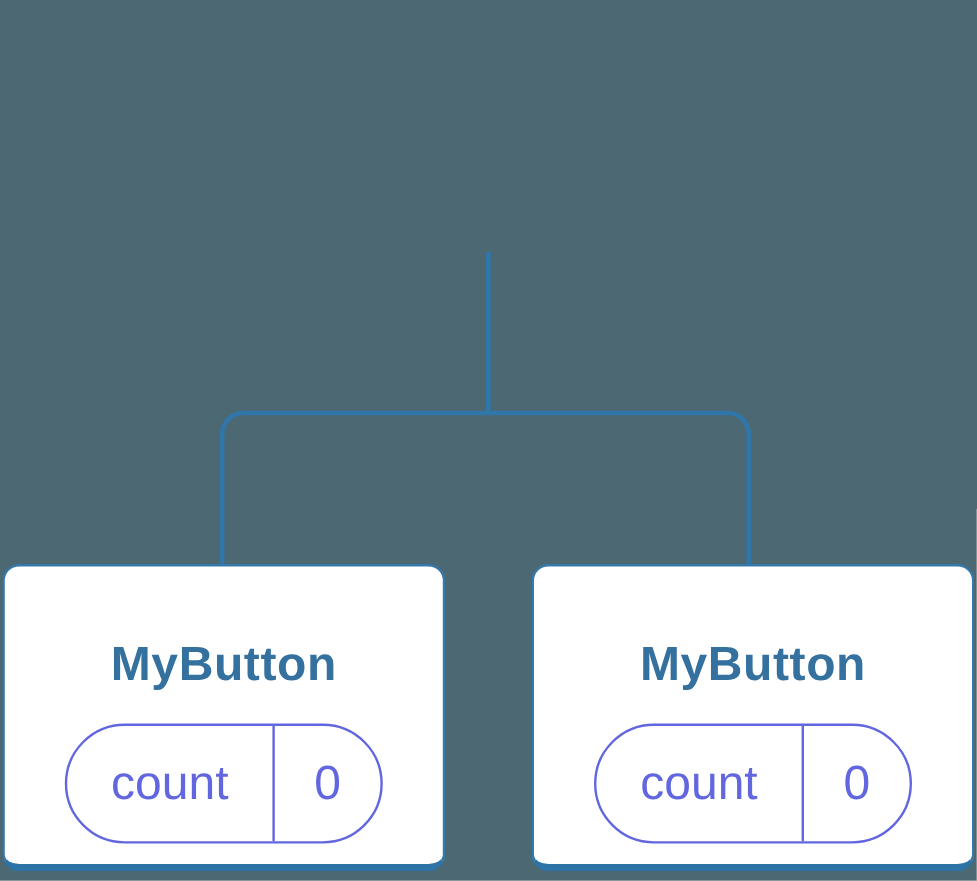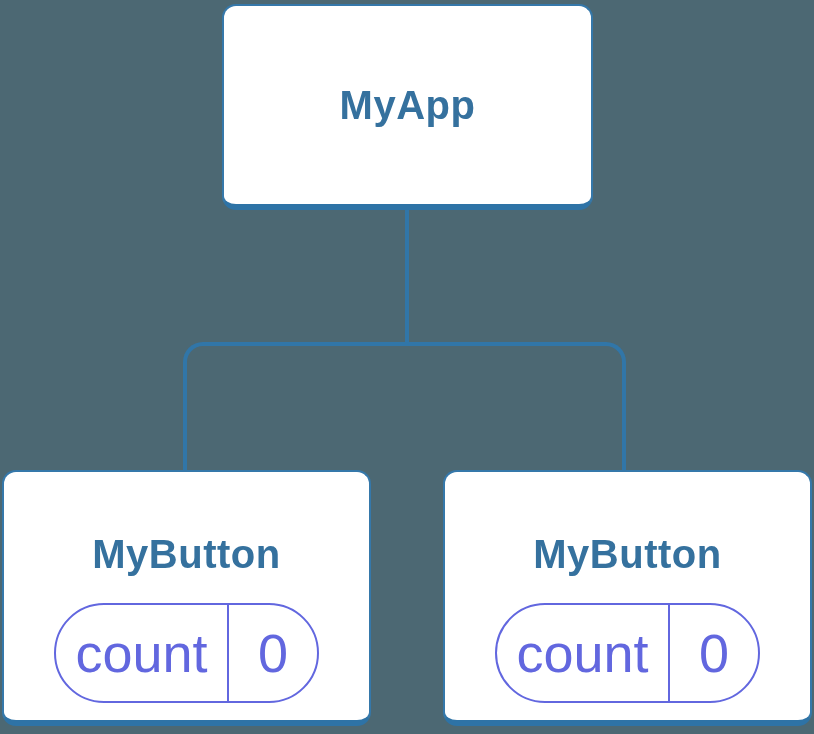--- a/index.html
+++ b/index.html
@@ -78,21 +78,21 @@
   }
   .state-pill {
     margin-top: 26px;
     width: 265px; height: 100px;
     border: 2px solid var(--state-accent);
     border-radius: 52px;
     display: flex;
     align-items: stretch;
     background: var(--node-fill);
     color: var(--state-accent);
-    font-size: 54px;
+    font-size: 40px;
     overflow: hidden;
   }
   .state-key-cell {
     width: 173px;
     border-right: 2px solid var(--state-accent);
     display: flex;
     align-items: center;
     justify-content: center;
   }
   .state-value-cell {
@@ -100,23 +100,20 @@
     display: flex;
     align-items: center;
     justify-content: center;
   }
 </style>
 </head>
 <body>
 
 <div class="canvas">
 
-  <div class="node node-root">
-    <div class="node-title">MyApp</div>
-  </div>
 
   <div class="connector-stem"></div>
   <div class="connector-bracket"></div>
 
   <div class="node node-child-left">
     <div class="node-title">MyButton</div>
     <div class="state-pill">
       <div class="state-key-cell">count</div>
       <div class="state-value-cell">0</div>
     </div>

